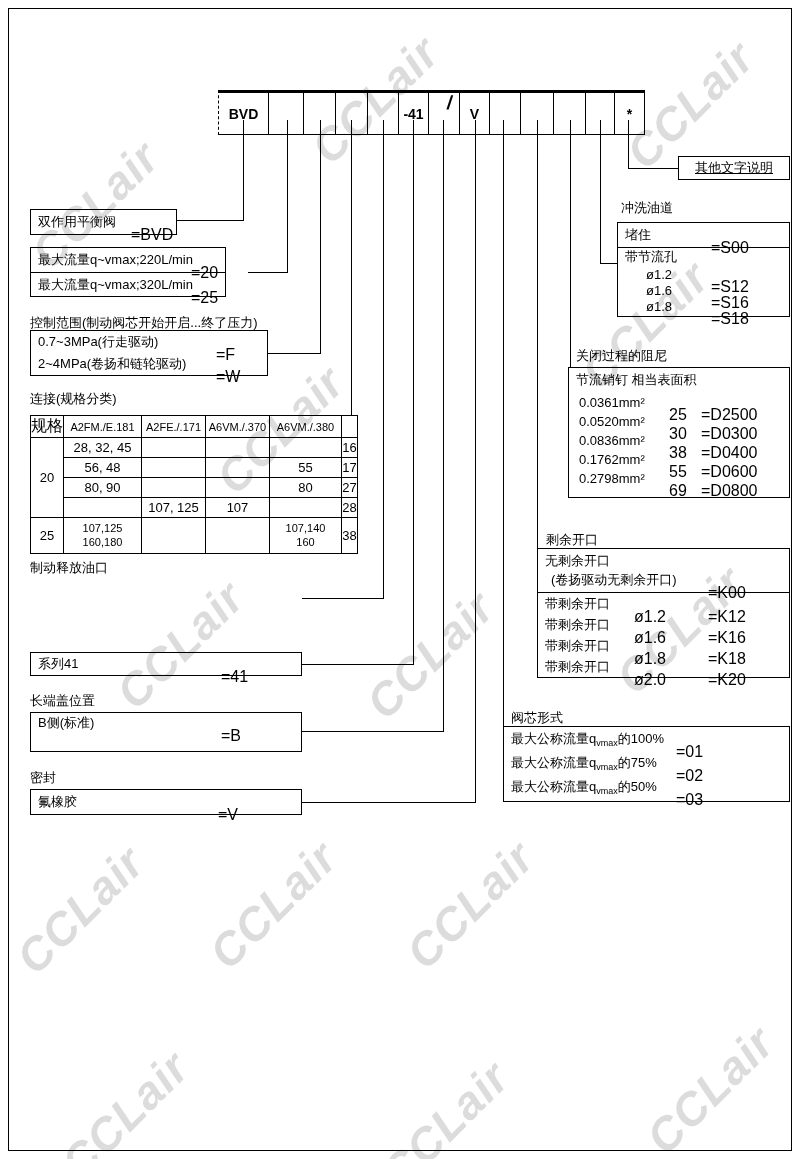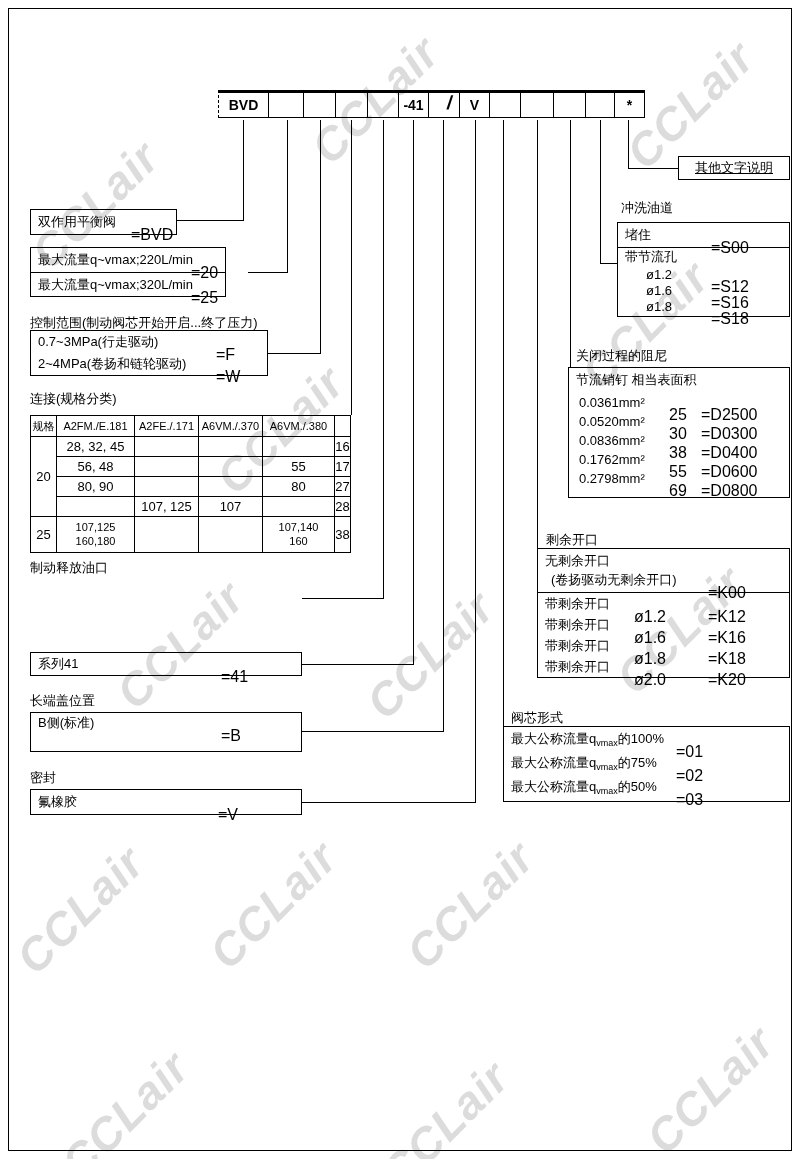--- a/index.html
+++ b/index.html
@@ -4,42 +4,42 @@
 <style>
   html,body{margin:0;padding:0;background:#fff;}
   .page{position:relative;width:800px;height:1159px;background:#fff;overflow:hidden;
         font-family:"Liberation Sans","DejaVu Sans",sans-serif;color:#000;}
   .frame{position:absolute;left:8px;top:8px;width:782px;height:1141px;border:1px solid #000;}
   .titlebar{position:absolute;left:8px;top:8px;width:782px;height:45px;border-bottom:2px solid #000;}
   .titlebar .t{position:absolute;left:46px;top:13px;font-size:16px;font-weight:bold;letter-spacing:3px;}
   .wm{position:absolute;color:#dcdcdc;font-size:46px;font-weight:bold;font-style:italic;
       white-space:nowrap;letter-spacing:1px;transform:translate(-50%,-50%) rotate(-45deg);}
   
-  .coderow{position:absolute;left:218px;top:90px;width:427px;height:28px;display:flex;
+  .coderow{position:absolute;left:218px;top:90px;width:427px;height:45px;display:flex;
            border:1px solid #000;border-top:3px solid #000;border-left:1px dashed #000;box-sizing:border-box;justify-content:flex-end;}
   .coderow .cell{border-right:1px solid #000;box-sizing:border-box;display:flex;align-items:center;justify-content:center;
                  font-size:14px;font-weight:bold;}
   .coderow .cell:last-child{border-right:none;}
   .slash{position:absolute;left:447px;top:92px;font-size:19px;font-weight:bold;transform:skewX(-8deg);}
   
   .v,.h{position:absolute;background:#000;}
   .v{width:1px;}.h{height:1px;}
   
   .box{position:absolute;border:1px solid #000;box-sizing:border-box;text-decoration:underline;}
   .row{position:relative;}
   .lb{position:absolute;left:7px;top:50%;transform:translateY(-50%);white-space:nowrap;font-size:13px;}
   .cd{position:absolute;top:50%;transform:translateY(-50%);white-space:nowrap;font-size:16px;margin-top:13px;}
   .sect-title{position:absolute;font-size:13px;white-space:nowrap;}
   .divider{border-bottom:1px solid #000;}
   .sub{font-size:9px;position:relative;top:3px;}
   
   .conn-table{position:absolute;left:30px;top:415px;border-collapse:collapse;table-layout:fixed;}
   .conn-table th,.conn-table td{border:1px solid #000;padding:0;text-align:center;vertical-align:middle;overflow:hidden;}
   .conn-table th{font-size:11px;font-weight:normal;white-space:nowrap;}
-  .conn-table th.gg{font-size:11px;}
+  .conn-table th.gg{font-size:16px;}
   .conn-table td{font-size:13px;white-space:nowrap;}
   .conn-table .two{font-size:11px;line-height:1.25;}
 </style>
 </head>
 <body>
 
 <div class="page">
 
   <span class="wm" style="left:95px;top:205px">CCLair</span>
   <span class="wm" style="left:375px;top:100px">CCLair</span>

